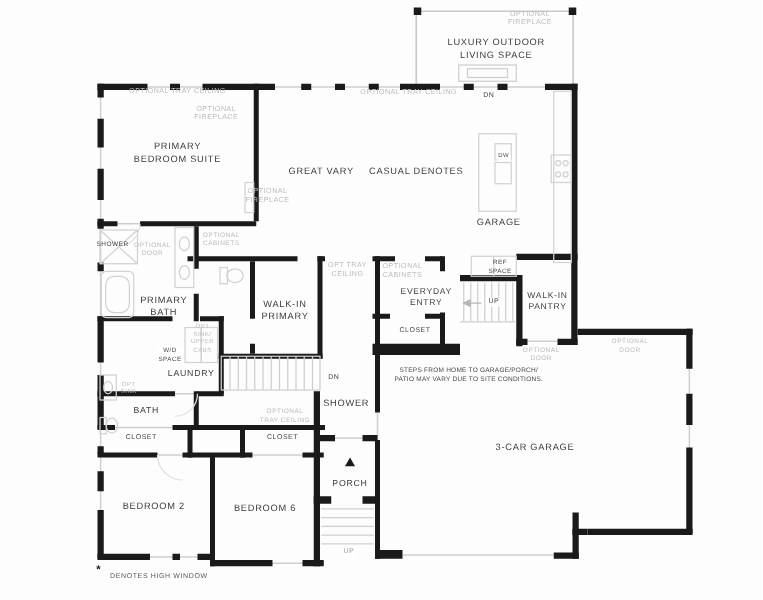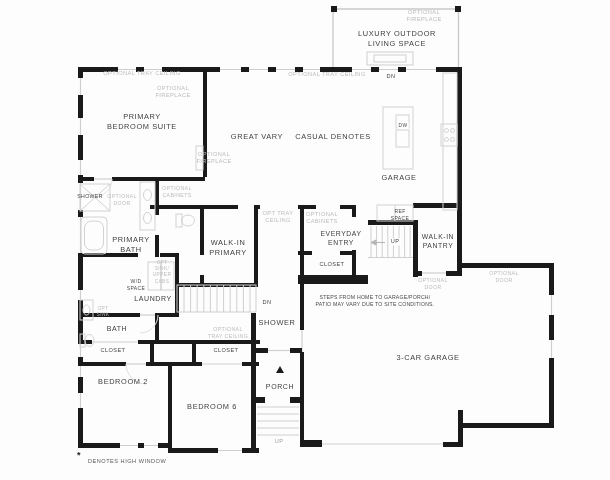--- a/index.html
+++ b/index.html
@@ -295,21 +295,21 @@
   <div class="lbl opt" style="left:103px;top:312px;font-size:4.8px">OPT
 SINK</div>
   <div class="lbl room" style="left:117px;top:329px;font-size:7px">BATH</div>
   <div class="lbl sm" style="left:113px;top:351px">CLOSET</div>
   <div class="lbl sm" style="left:226px;top:351px">CLOSET</div>
   <div class="lbl opt" style="left:228px;top:333px;font-size:5.2px">OPTIONAL
 TRAY CEILING</div>
   <div class="lbl note" style="left:375px;top:301px">STEPS FROM HOME TO GARAGE/PORCH/
 PATIO MAY VARY DUE TO SITE CONDITIONS.</div>
   <div class="lbl room" style="left:428px;top:358px">3-CAR GARAGE</div>
-  <div class="lbl room" style="left:123px;top:382px">BEDROOM 2</div>
+  <div class="lbl room" style="left:123px;top:405px">BEDROOM 2</div>
   <div class="lbl room" style="left:212px;top:407px">BEDROOM 6</div>
   <div class="lbl room" style="left:280px;top:387px;font-size:7px">PORCH</div>
   <div class="lbl sm wbg" style="left:279px;top:442px;color:#9a9a9a">UP</div>
 
   <div class="ast" style="left:77px;top:450px">*</div>
   <div class="foot" style="left:88px;top:458px">DENOTES HIGH WINDOW</div>
 
 </div>
 
 </body></html>

